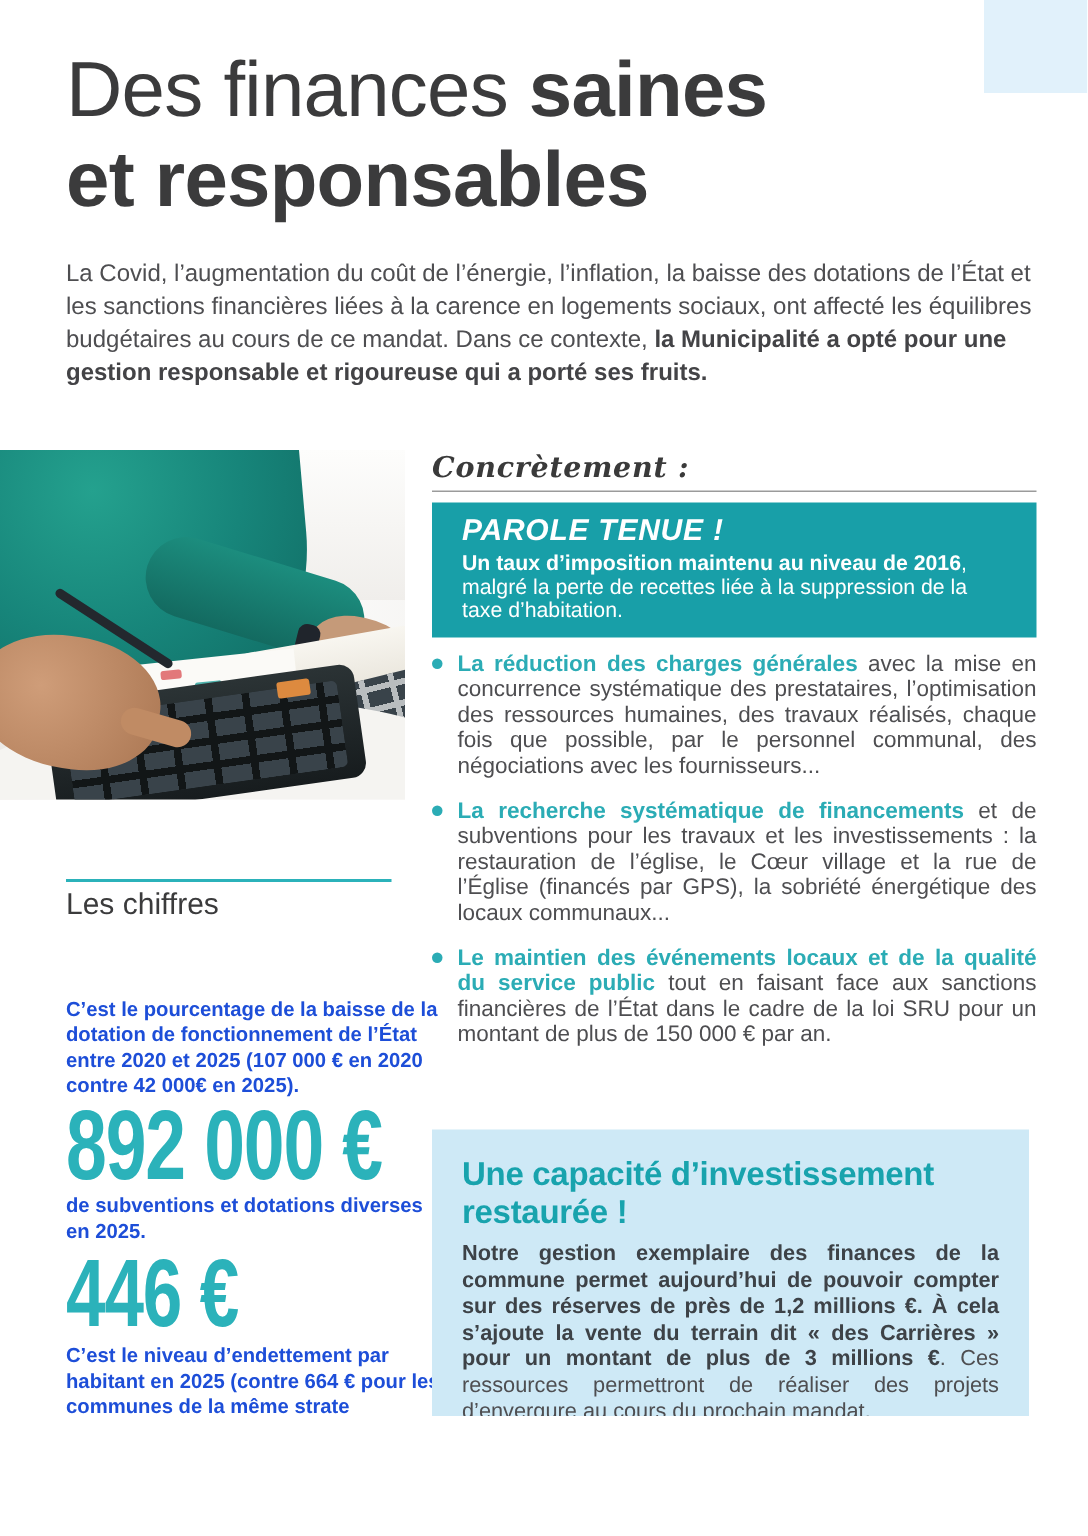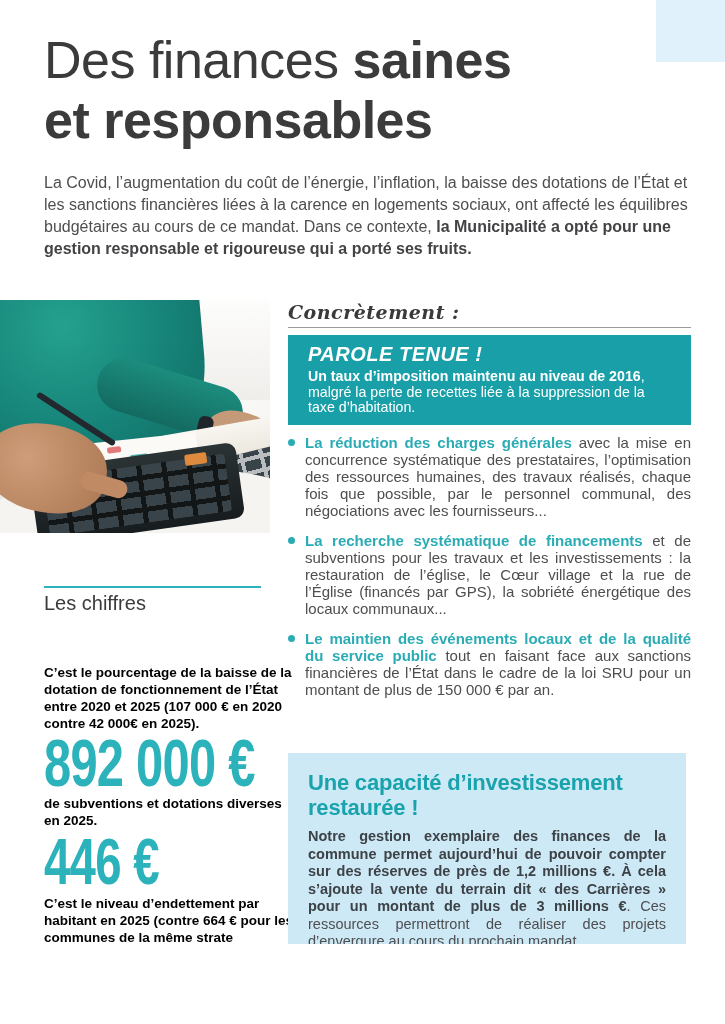--- a/index.html
+++ b/index.html
@@ -74,21 +74,21 @@
   .chiffres-h { position:absolute; left:44px; top:551px; font-size:20px; font-weight:400; color:#3b3b3c;margin-top:41px; }
   .rule { position:absolute; left:44px; width:217px; height:2px; background:#2bb2ba; }
   .rule-top { top:586px; }
   .rule-bottom { top:969px; }
   .stat-value { position:absolute; left:44px; line-height:1; color:#2bb2ba; font-weight:700; white-space:nowrap; }
   .stat-value > span { display:inline-block; transform-origin:left center; letter-spacing:-1px; }
   .sv1 { top:594px; font-size:72px; } .sv1 > span { transform:scaleX(0.85); }
   .sv2 { top:730px; font-size:66px; } .sv2 > span { transform:scaleX(0.74); }
   .sv3 { top:830px; font-size:64px; } .sv3 > span { transform:scaleX(0.74); }
   .stat-caption { position:absolute; left:44px; width:252px; font-size:13.5px; line-height:17px;
-    font-weight:700; color:#000000; }
+    font-weight:700; color:#1d4ed8; }
   .sc1 { top:664px; } .sc2 { top:795px; } .sc3 { top:895px; }
 
   
   .kicker { position:absolute; left:288px; top:301px; font-family:"DejaVu Serif", serif;
     font-style:italic; font-weight:700; font-size:19px; color:#3a3a3a; letter-spacing:0.5px; }
   .kicker-rule { position:absolute; left:288px; top:327px; width:403px; height:1px; background:#9b9b9b; }
 
   .teal-box { position:absolute; left:288px; top:335px; width:403px; height:90px;
     background:#189fa8; color:#ffffff; padding:8px 16px 0 20px; }
   .teal-box .tb-title { font-size:20px; font-weight:700; font-style:italic; letter-spacing:0.5px; margin-bottom:3px; }

